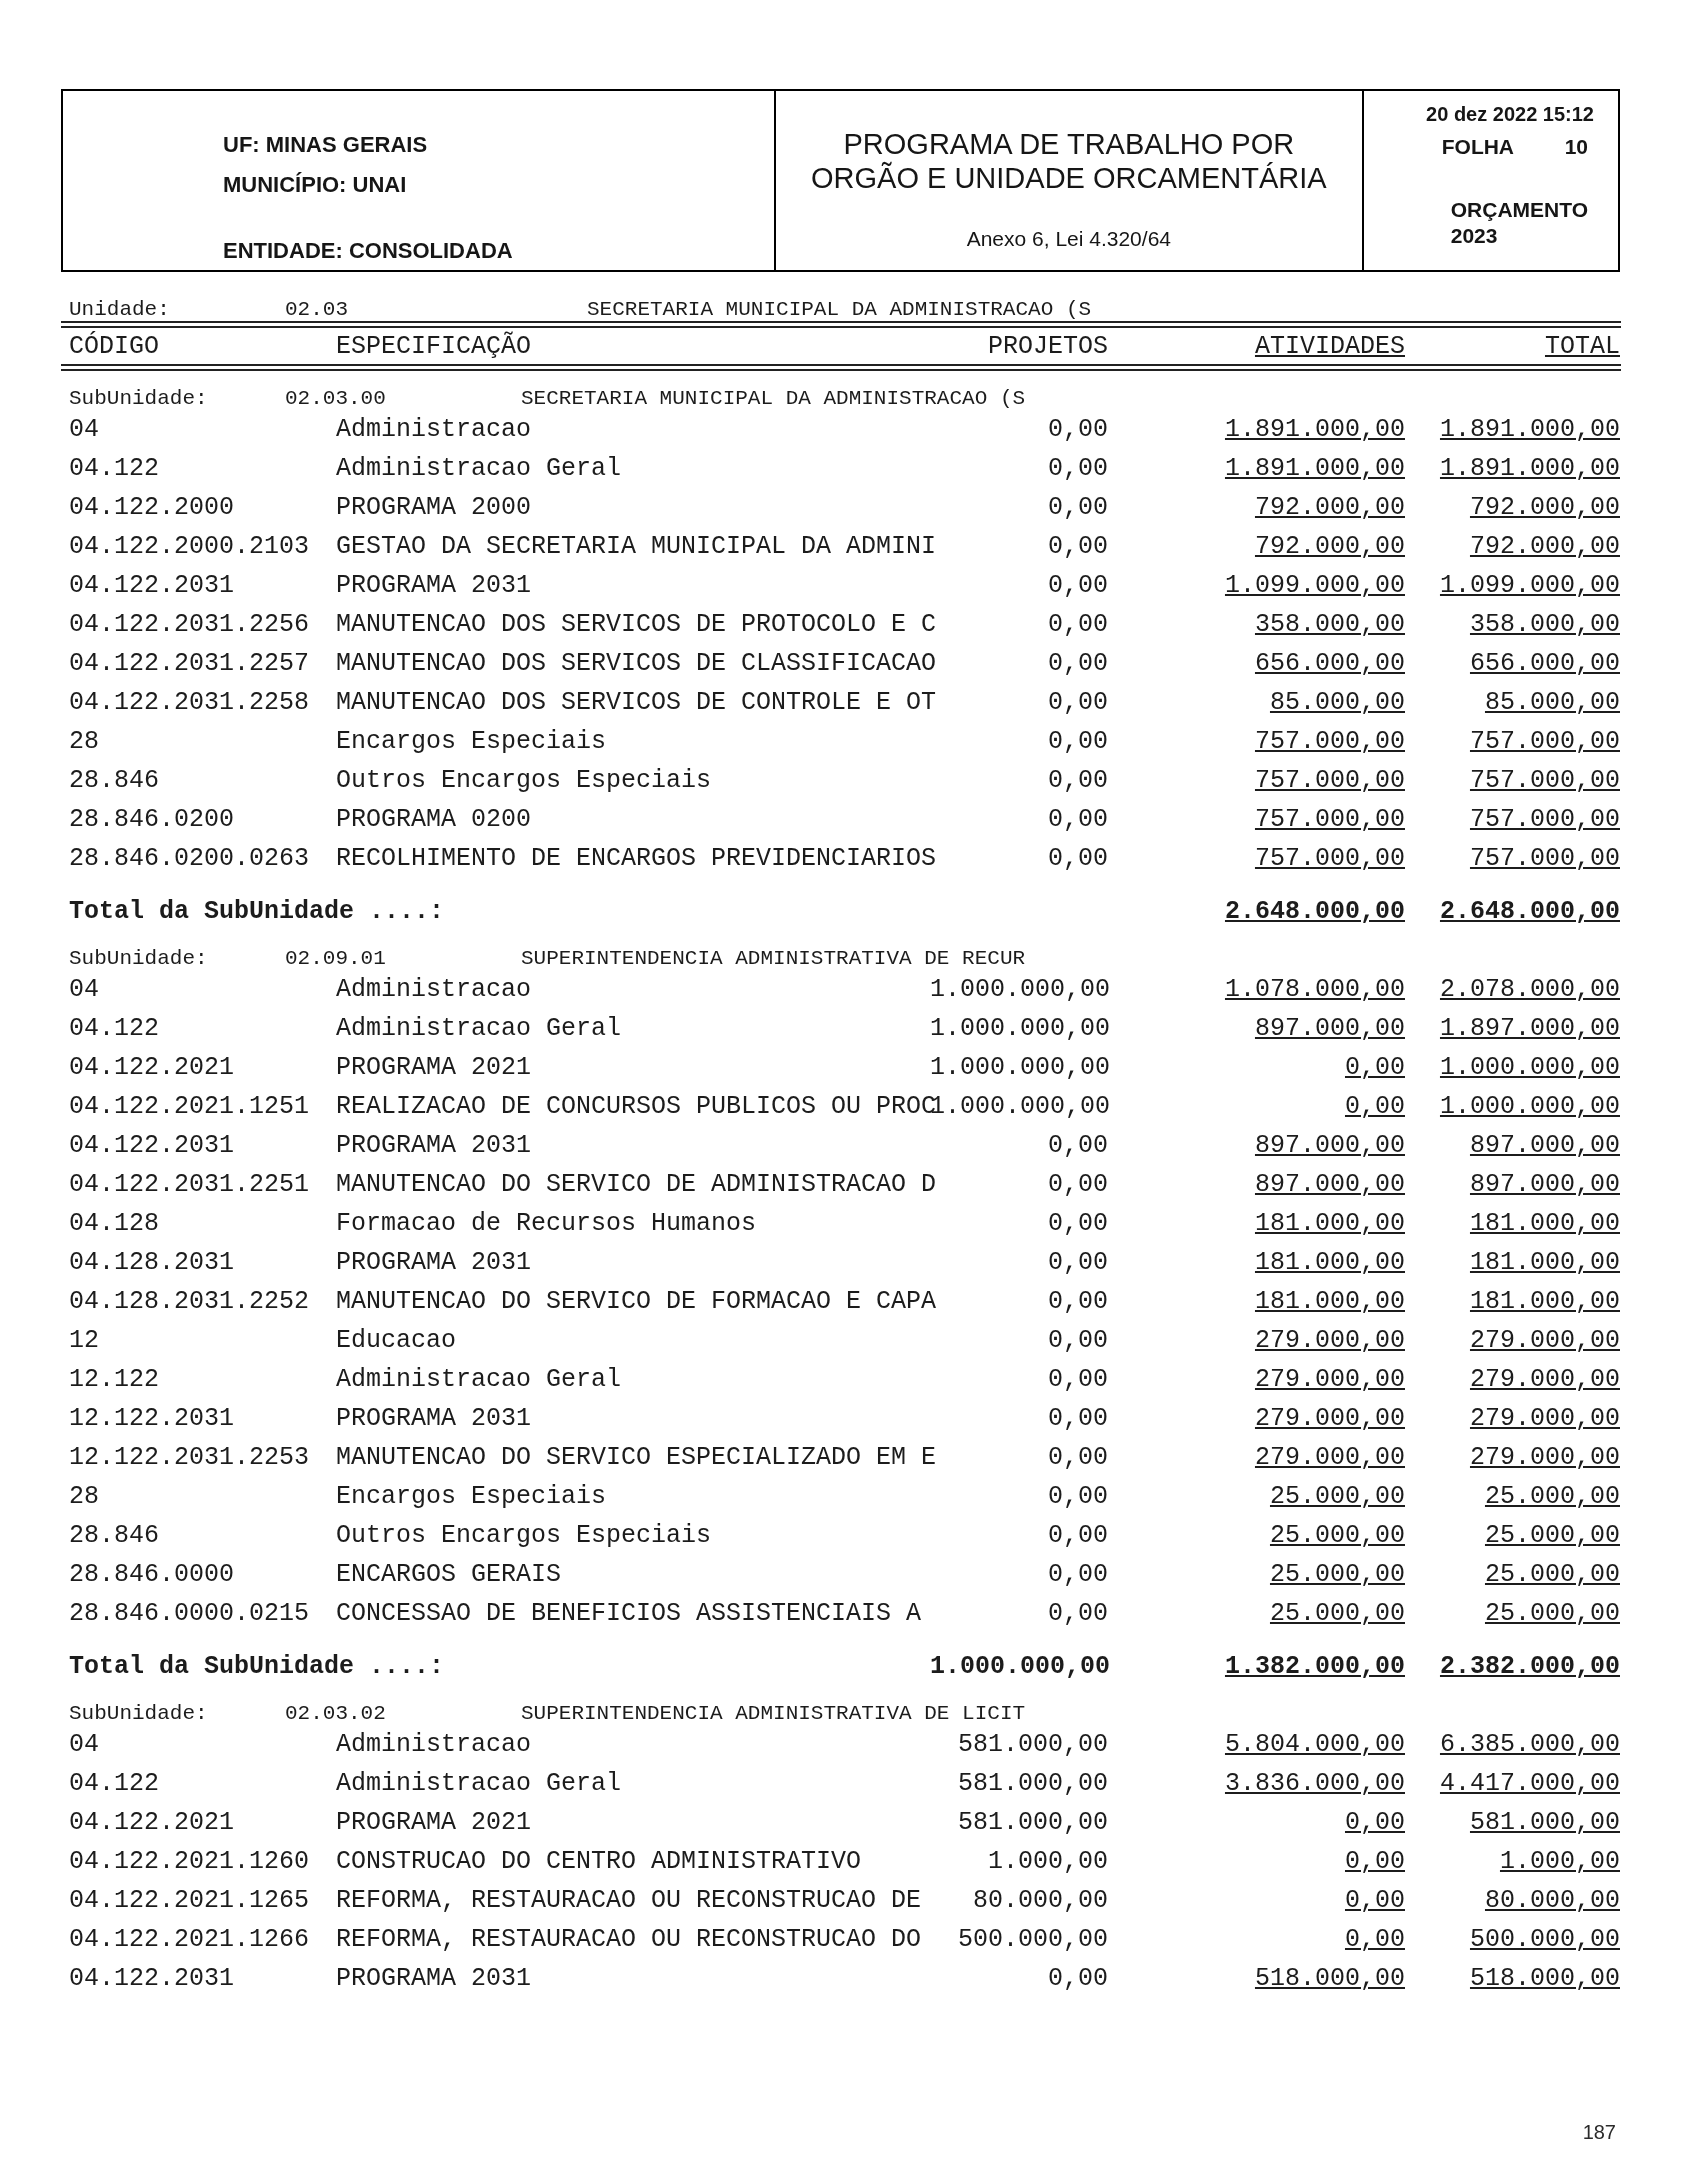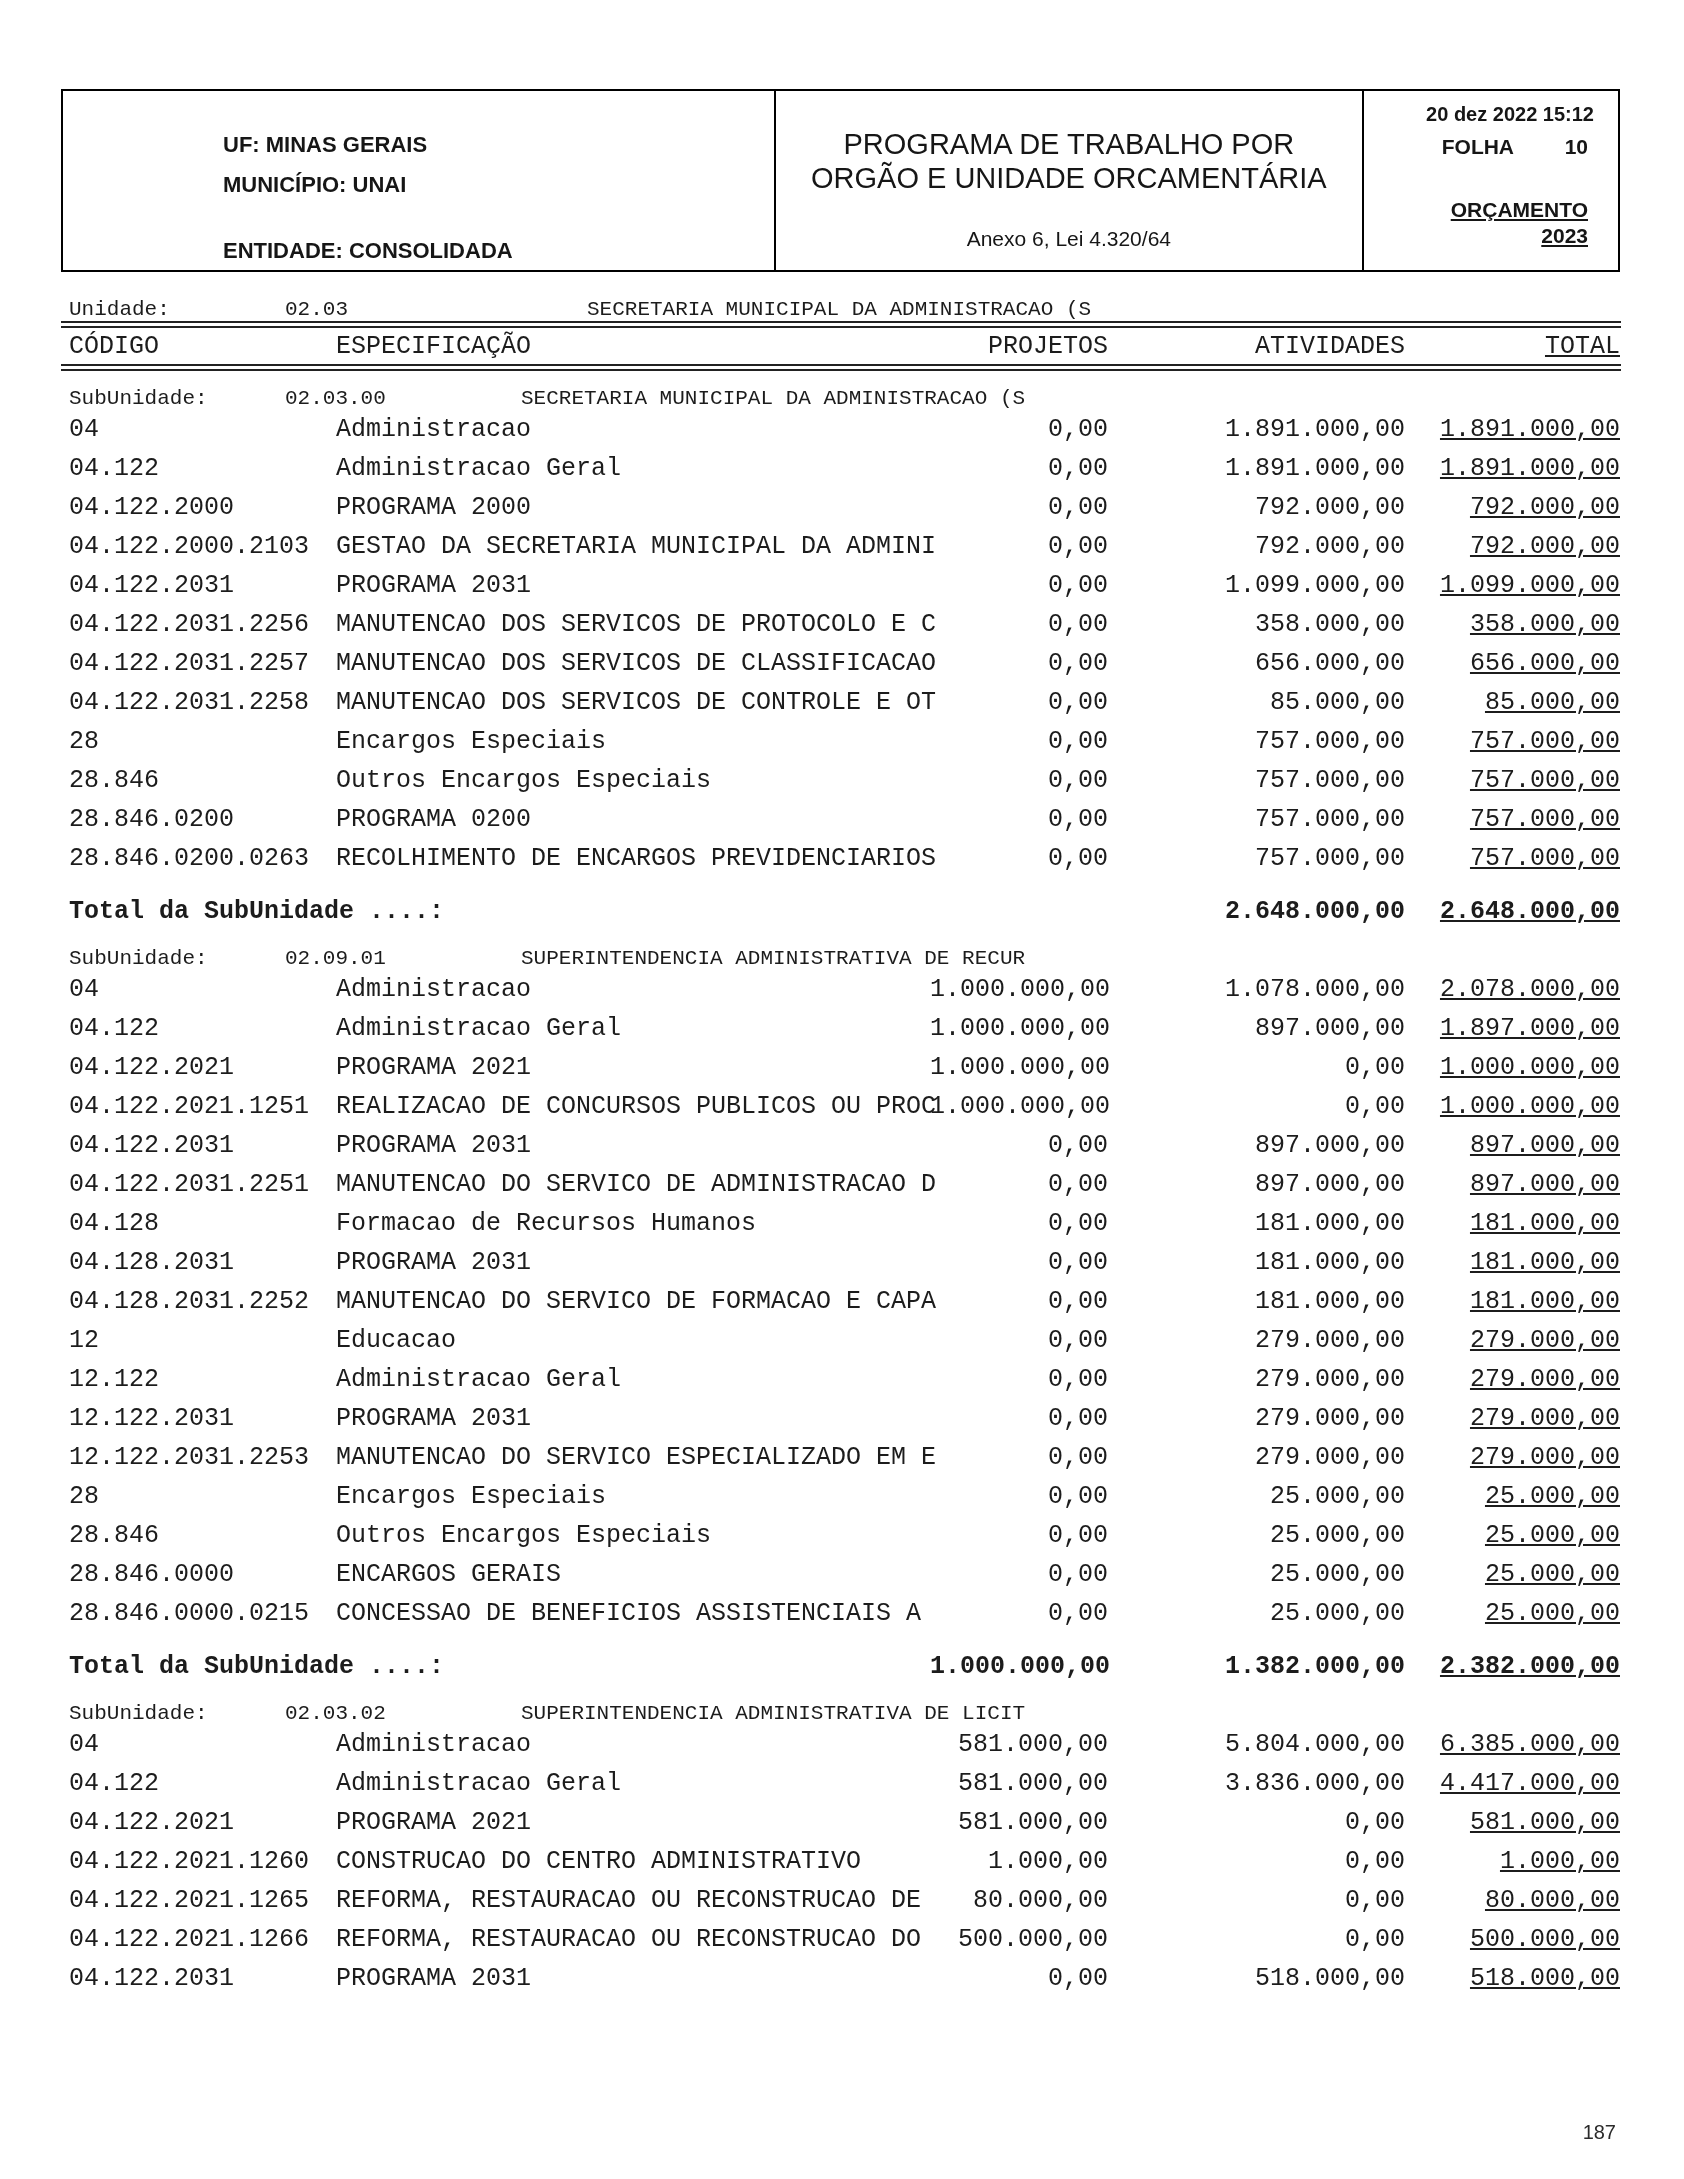--- a/index.html
+++ b/index.html
@@ -13,40 +13,40 @@
   .hcell-left{width:716px;border-right:2px solid #000;padding:26px 0 0 160px;}
   .hl-line{font-weight:bold;font-size:22px;line-height:24px;margin-top:16px;}
   .hl-uf{margin-bottom:16px;}
   .hl-ent{margin-top:42px;}
   .hcell-center{width:591px;border-right:2px solid #000;text-align:center;padding-top:36px;}
   .title-line{font-size:29px;line-height:34px;letter-spacing:0px;}
   .subtitle{font-size:21px;margin-top:32px;}
   .hcell-right{flex:1;padding:12px 24px 0 0;font-weight:bold;}
   .hr-date{text-align:right;font-size:20px;line-height:22px;}
   .hr-folha{display:flex;justify-content:space-between;margin:10px 6px 0 78px;font-size:21px;align-items:center;}
-  .hr-orc{margin:38px 6px 0 87px;text-align:right;font-size:21px;line-height:26px;text-decoration:underline;}
+  .hr-orc{margin:38px 6px 0 87px;text-align:left;font-size:21px;line-height:26px;}
 
   
   .body-area{position:absolute;left:61px;top:281px;width:1560px;
              font-family:"Liberation Mono","DejaVu Sans Mono",monospace;
              font-size:25px;color:#1c1c1c;}
   .rule{height:3px;border-top:2.5px solid #222;border-bottom:2.5px solid #222;margin:0;}
   .meta-row{display:flex;align-items:flex-end;height:40px;font-size:21px;white-space:pre;gap:48px;}
   .m-label{width:168px;flex:0 0 auto;}
   .m-code-u{width:254px;flex:0 0 auto;}
   .m-code-s{width:188px;flex:0 0 auto;}
   .m-name{flex:1;}
   .hdr-row{display:flex;align-items:center;height:36px;padding-left:8px;white-space:pre;}
   .row{display:flex;align-items:center;height:39px;padding-left:8px;white-space:pre;}
   .c{flex:0 0 auto;overflow:visible;}
   .c.code{width:267px;}
   .c.spec{width:594px;}
   .c.num{text-align:right;}
   .c.proj{width:178px;}
-  .c.ativ{width:297px;}
+  .c.ativ{width:297px;text-decoration:underline;}
   .c.total{width:215px;text-decoration:underline;}
   .sub{height:39px;padding-left:8px;}
   .total-row{font-weight:bold;margin-top:14px;}
   .t-label{width:861px;flex:0 0 auto;}
 
   .page-number{position:absolute;top:2121px;right:68px;font-size:20px;color:#2b2b2b;
                font-family:"Liberation Sans",sans-serif;}
 </style>
 </head>
 <body>

